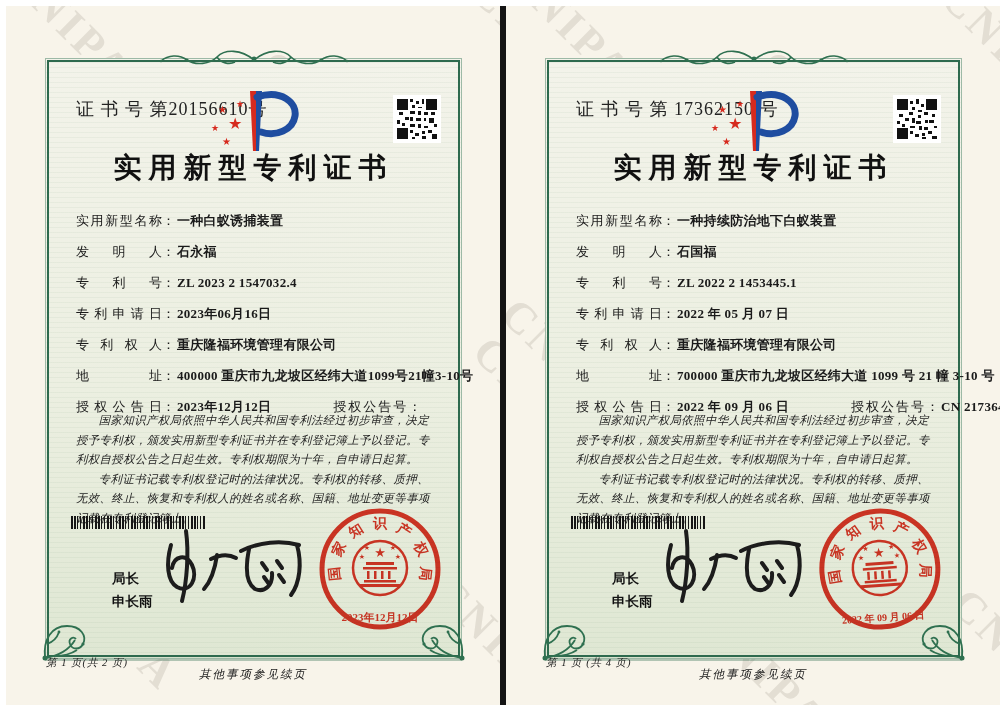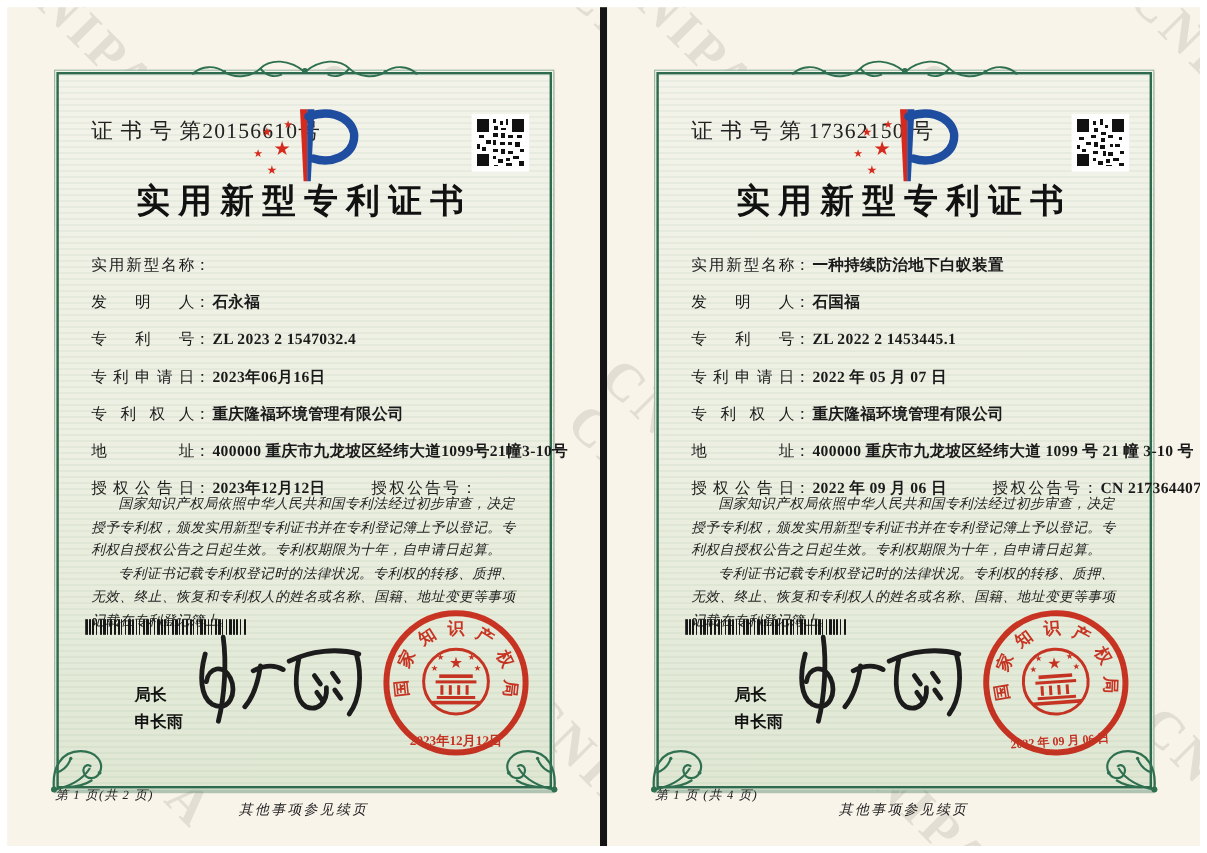--- a/index.html
+++ b/index.html
@@ -30,21 +30,21 @@
   .qr { position:absolute; right:20px; top:36px; width:48px; height:48px; background:#fff; padding:3px; }
   .title { position:absolute; left:0; right:0; top:90px; text-align:center; font-size:28px; font-weight:bold;
            letter-spacing:7px; color:#111; }
 
   .fields { position:absolute; left:30px; right:26px; top:146px; font-size:13px; color:#1a1a1a; }
   .frow { display:flex; align-items:baseline; height:31px; line-height:31px; white-space:nowrap; }
   .flabel { display:inline-block; width:86px; text-align:justify; text-align-last:justify; flex:0 0 auto; }
   .fcolon { flex:0 0 auto; margin-right:2px; }
   .fvalue { font-weight:600; letter-spacing:0.3px; }
   .grant-right { margin-left:38px; display:flex; align-items:baseline; }
-  .grant-right .nlabel { letter-spacing:2px; }
+  .grant-right .nlabel { letter-spacing:2px;margin-left:24px; }
 
   .paras { position:absolute; left:30px; right:30px; top:352px; font-size:11.4px; line-height:1.72;
            color:#222; font-style:italic; letter-spacing:0.4px; }
   .paras p { text-indent:2em; }
 
   .barcode { position:absolute; left:25px; top:457px; width:134px; height:13px;
              background:repeating-linear-gradient(90deg,#161616 0 2px,transparent 2px 3px,#161616 3px 5px,
                transparent 5px 6px,#161616 6px 7px,transparent 7px 9px,#161616 9px 10px,transparent 10px 12px); }
 
   .director { position:absolute; left:66px; top:508px; font-family:"Liberation Sans","DejaVu Sans",sans-serif;
@@ -141,20 +141,21 @@
           <path d="M10 1h2v2h-2z M14 2h2v2h-2z M18 1h1v3h-1z M11 5h2v2h-2z M15 6h3v1h-3z M10 9h3v2h-3z M15 9h2v3h-2z M19 10h3v2h-3z M24 10h3v2h-3z M2 10h3v2h-3z M6 13h3v2h-3z M1 15h2v3h-2z M4 17h2v2h-2z M10 13h2v3h-2z M14 14h3v2h-3z M19 14h2v2h-2z M23 14h3v3h-3z M26 18h2v2h-2z M10 18h3v2h-3z M15 18h2v3h-2z M19 19h3v2h-3z M10 22h2v2h-2z M13 24h3v2h-3z M18 23h2v2h-2z M22 22h3v2h-3z M25 25h3v3h-3z M18 26h3v2h-3z M11 27h2v1h-2z"></path>
         </g>
       </svg>
 
       <div class="title">实用新型专利证书</div>
 
       <div class="fields">
         <div class="frow">
           <span class="flabel">实用新型名称</span>
           <span class="fcolon">：</span>
+          <span class="fvalue">一种白蚁诱捕装置</span>
         </div>
         <div class="frow">
           <span class="flabel">发明人</span>
           <span class="fcolon">：</span>
           <span class="fvalue">石永福</span>
         </div>
         <div class="frow">
           <span class="flabel">专利号</span>
           <span class="fcolon">：</span>
           <span class="fvalue">ZL 2023 2 1547032.4</span>
@@ -364,21 +365,21 @@
           <span class="fvalue">2022 年 05 月 07 日</span>
         </div>
         <div class="frow">
           <span class="flabel">专利权人</span>
           <span class="fcolon">：</span>
           <span class="fvalue">重庆隆福环境管理有限公司</span>
         </div>
         <div class="frow">
           <span class="flabel">地址</span>
           <span class="fcolon">：</span>
-          <span class="fvalue">400000 重庆市九龙坡区经纬大道 1099 号 21 幢 3-10 号</span>
+          <span class="fvalue">700000 重庆市九龙坡区经纬大道 1099 号 21 幢 3-10 号</span>
         </div>
         <div class="frow">
           <span class="flabel">授权公告日</span>
           <span class="fcolon">：</span>
           <span class="fvalue">2022 年 09 月 06 日</span>
           <span class="grant-right">
             <span class="nlabel">授权公告号</span>
             <span class="fcolon">：</span>
             <span class="fvalue">CN 217364407 U</span>
           </span>

